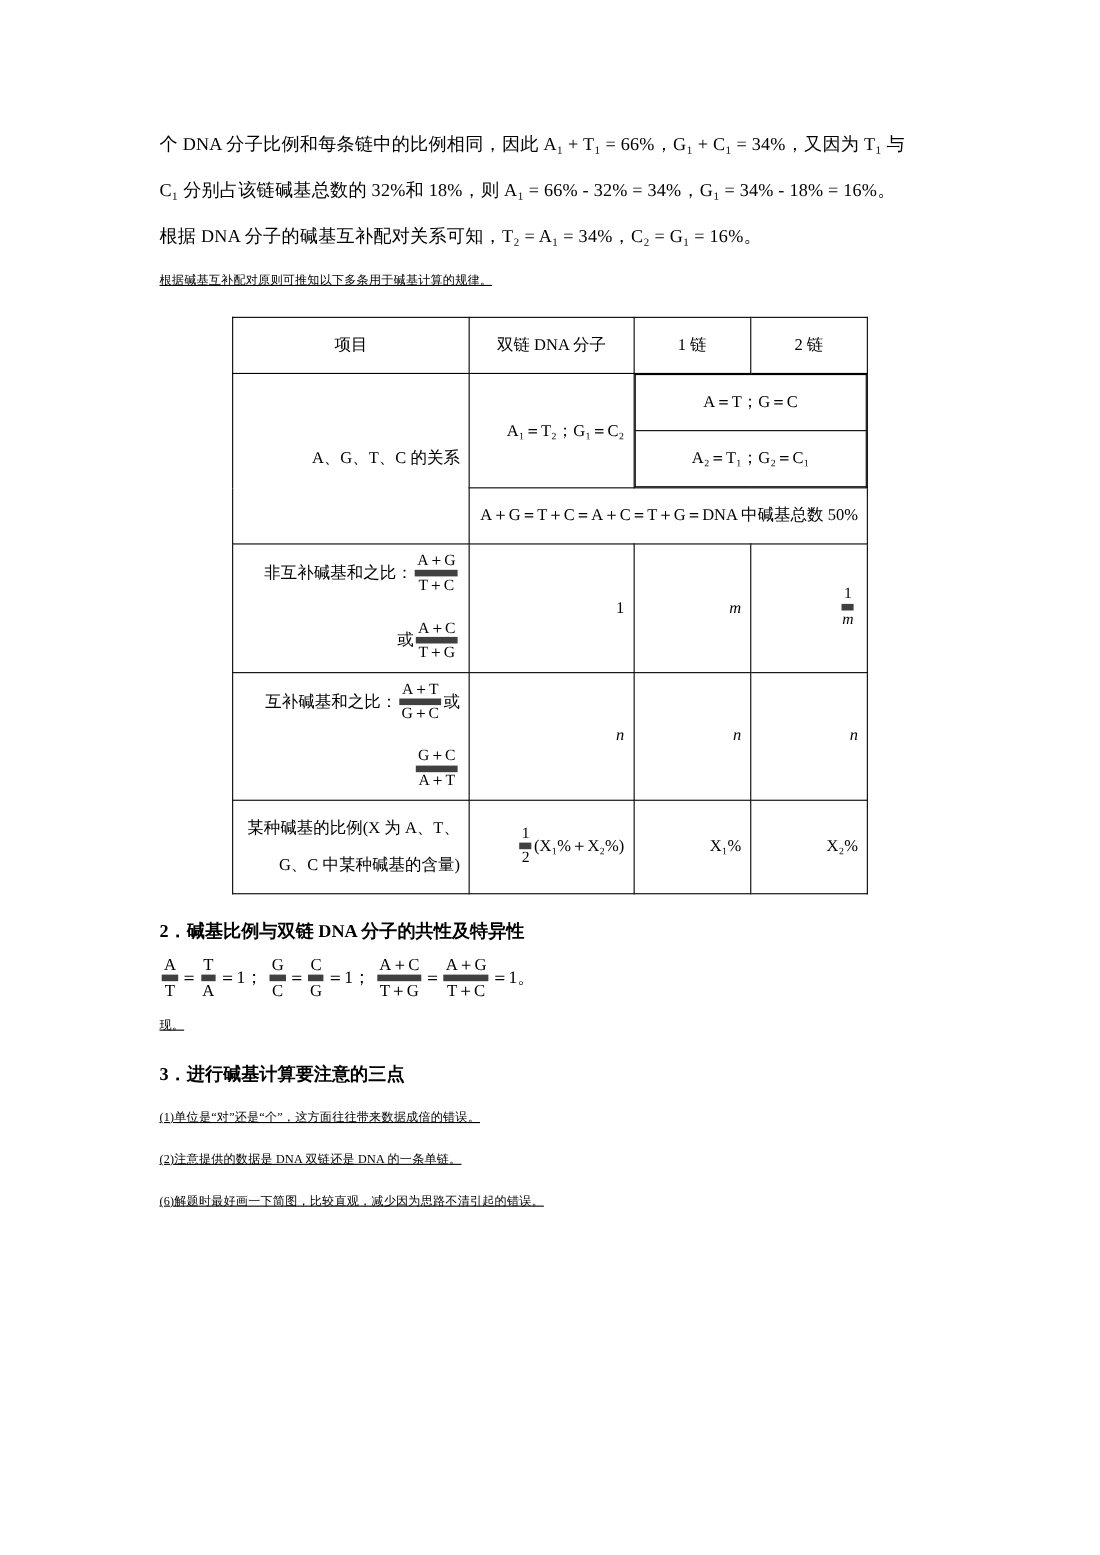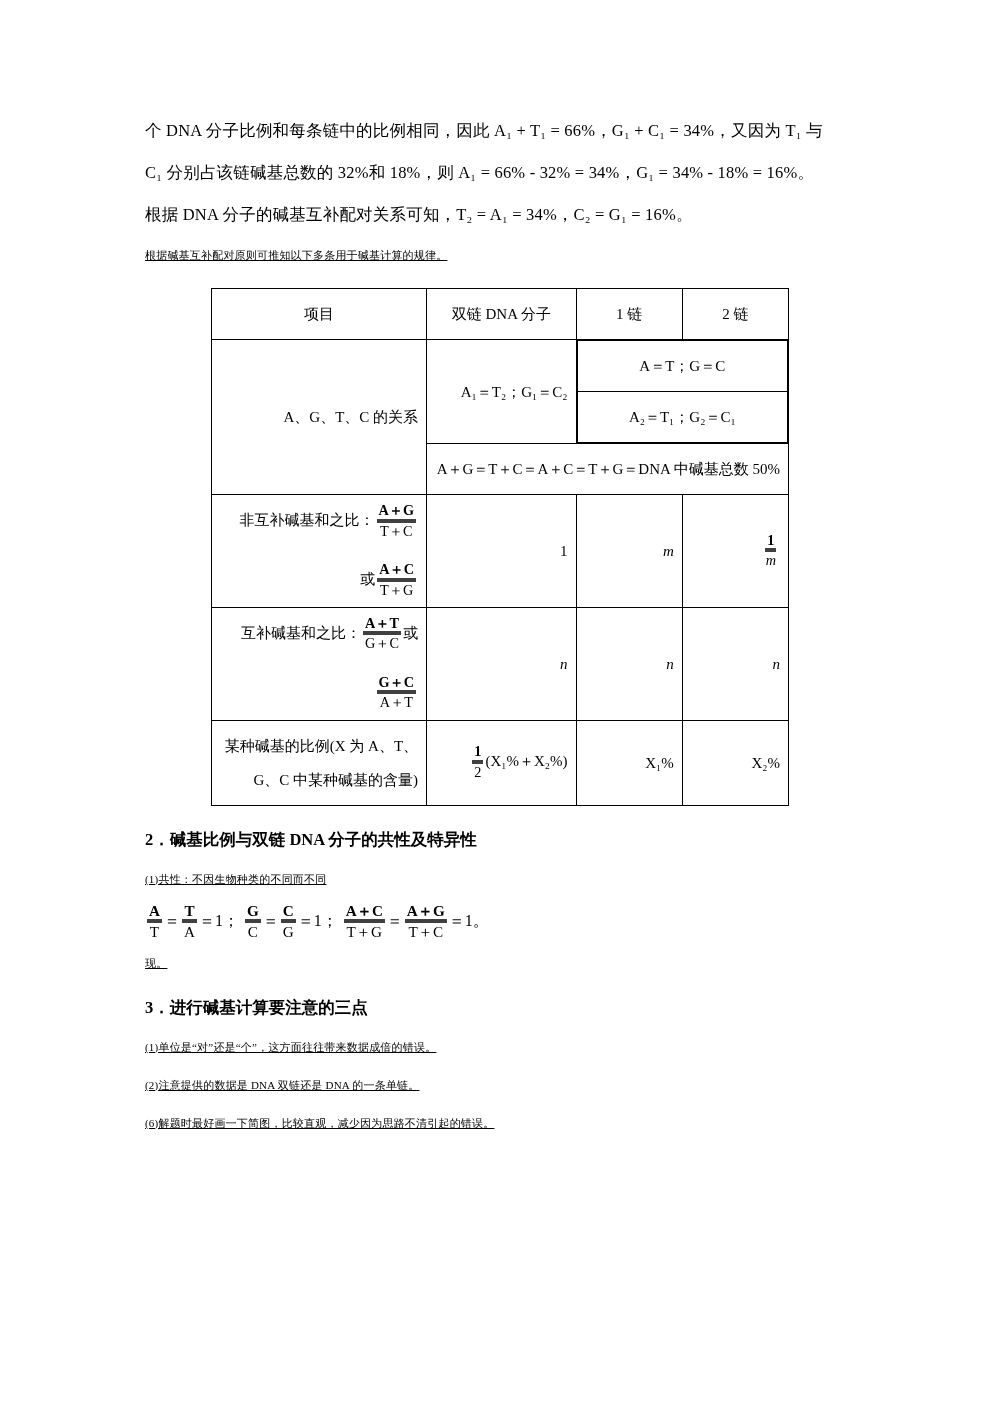--- a/index.html
+++ b/index.html
@@ -56,22 +56,21 @@
     align-items: center;
     vertical-align: middle;
     margin: 0 2px;
     line-height: 1.15;
     font-size: 0.95em;
     position: relative;
     top: -1px;
   }
   .frac .num {
     padding: 0 2px;
-    border-bottom: 4px solid #404040;
-    font-weight: bold;
+    border-bottom: 6px solid #404040;
   }
   .frac .den {
     padding: 0 2px;
   }
   .frac-i .num, .frac-i .den { font-style: italic; }
 
   
   table.basetable {
     border-collapse: collapse;
     margin: 14px 0 0 66px;
@@ -200,21 +199,20 @@
           </td>
           <td class="c">X₁%</td>
           <td class="c">X₂%</td>
         </tr>
       </tbody>
     </table>
 
     <div class="sec-sp"></div>
 
     <div class="heading">2．碱基比例与双链 DNA 分子的共性及特异性</div>
-    <div class="para-sm">(1)共性：不因生物种类的不同而不同</div>
 
     <div class="eqline">
       <span class="frac">
           <span class="num">A</span>
           <span class="den">T</span>
         </span><span>＝</span><span class="frac">
           <span class="num">T</span>
           <span class="den">A</span>
         </span><span>＝1；</span>
       <span class="frac">

